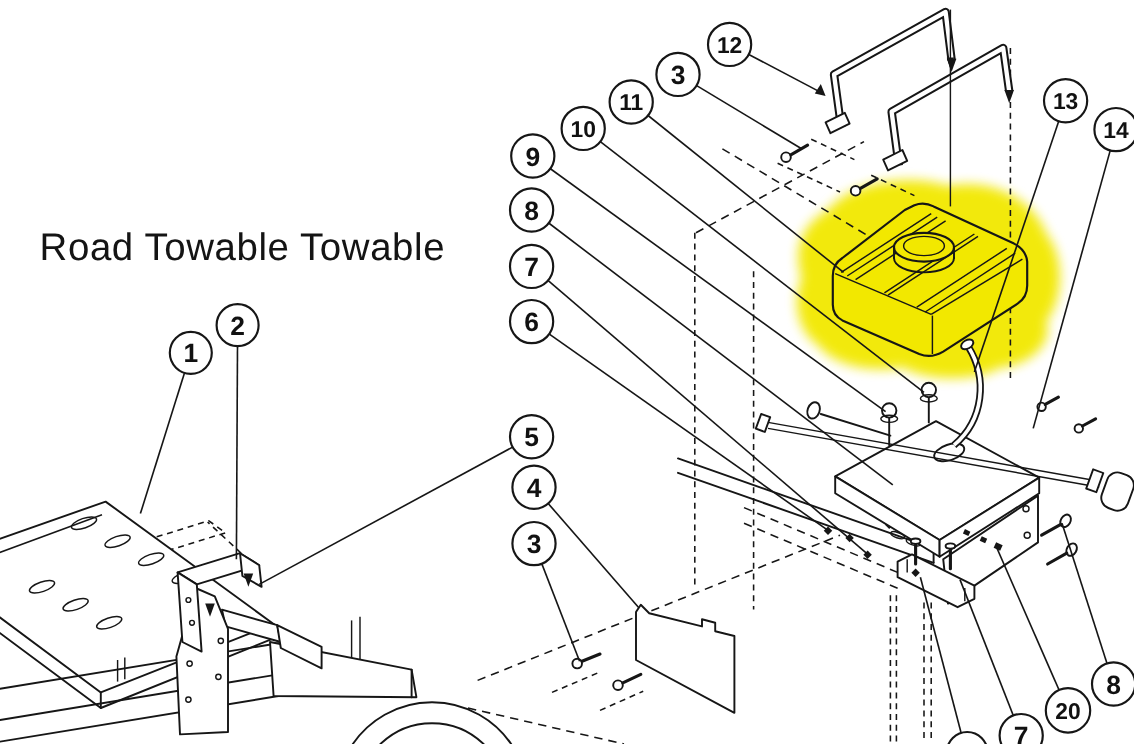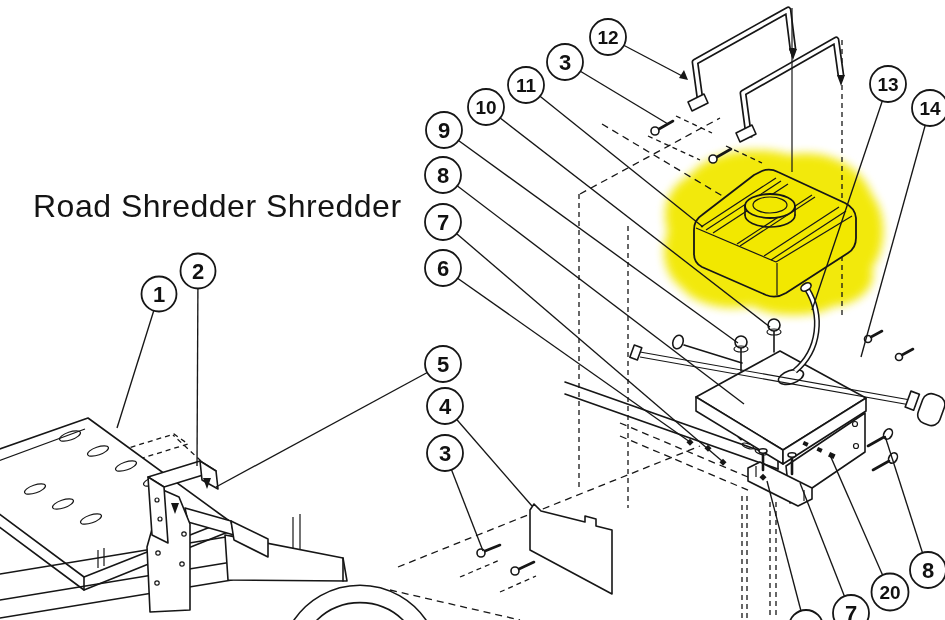--- a/index.html
+++ b/index.html
@@ -18,21 +18,21 @@
   .callout-num{fill:#111;font-family:"Liberation Sans",sans-serif;font-weight:bold;
                text-anchor:middle;}
   .n1{font-size:22px;} .n2{font-size:19px;}
   .dot{fill:#161616;stroke:none;}
   .bolt{stroke:#161616;stroke-width:2.6;fill:none;stroke-linecap:round;}
 </style>
 </head>
 <body>
 
 <div class="stage">
-  <div class="title">Road Shredder Shredder</div>
+  <div class="title">Road Towable Towable</div>
 
   <svg width="945" height="620" viewBox="0 0 945 620">
     <defs>
       <filter id="soft" x="-30%" y="-30%" width="160%" height="160%">
         <feGaussianBlur stdDeviation="5"></feGaussianBlur>
       </filter>
     </defs>
 
     <path d="M 690,175 C 710,150 760,145 790,155 C 830,148 862,168 872,195
              C 888,215 886,250 872,268 C 878,288 856,305 834,306

